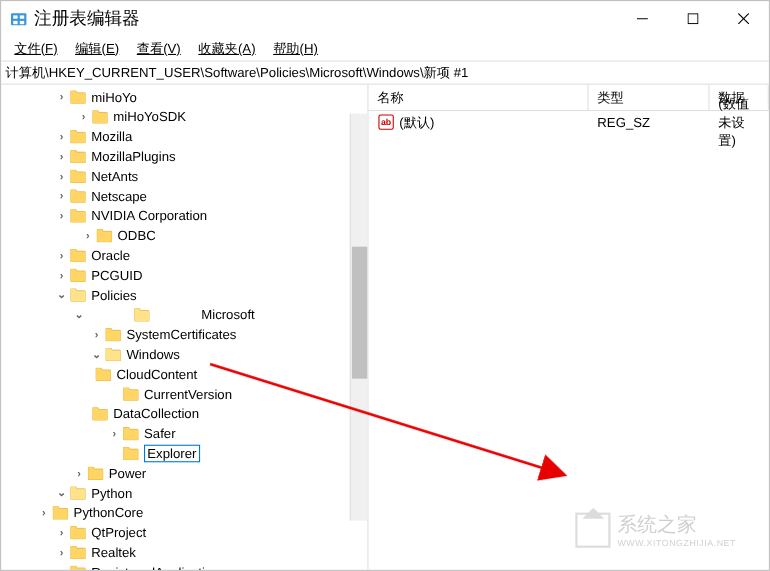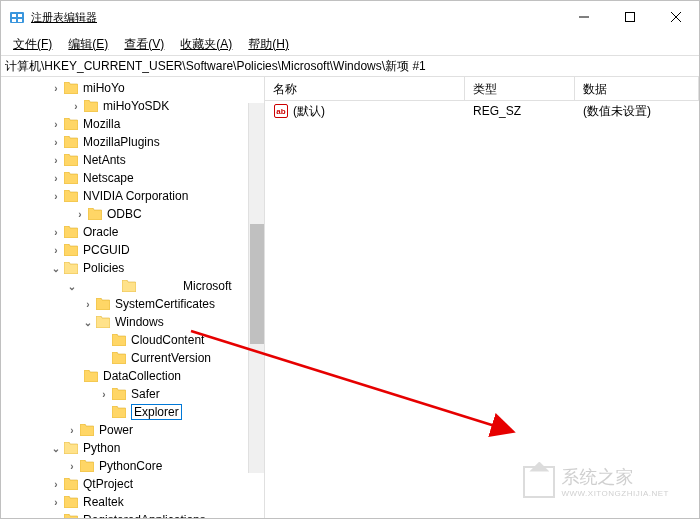--- a/index.html
+++ b/index.html
@@ -1,30 +1,30 @@
 <!DOCTYPE html>
 <html><head>
   <meta charset="utf-8">
   <style>
     * { margin: 0; padding: 0; box-sizing: border-box; font-family: "Microsoft YaHei", "Segoe UI", sans-serif; font-size: 12px; }
     body { width: 700px; height: 519px; background: #fff; border: 1px solid #c0c0c0; display: flex; flex-direction: column; overflow: hidden; position: relative; }
 
     .titlebar { display: flex; align-items: center; height: 32px; padding: 0 0 0 8px; }
     .titlebar-icon { width: 16px; height: 16px; margin-right: 6px; }
-    .titlebar-title { flex: 1; font-size: 11px; text-decoration: underline; }
+    .titlebar-title { flex: 1; font-size: 16px; }
     .win-btns { display: flex; height: 100%; }
     .win-btn { width: 46px; display: flex; align-items: center; justify-content: center; cursor: pointer; }
 
     .menubar { display: flex; height: 22px; align-items: center; padding: 0 4px; }
     .menu-item { padding: 2px 8px; cursor: pointer; text-decoration: underline; }
 
     .addressbar { height: 22px; border-top: 1px solid #e0e0e0; border-bottom: 1px solid #e0e0e0; display: flex; align-items: center; padding: 0 4px; }
 
     .content-area { flex: 1; display: flex; min-height: 0; }
-    .left-pane { width: 264px; border-right: 1px solid #e0e0e0; overflow-y: auto; overflow-x: hidden; padding: 2px 0; position: relative; }
+    .left-pane { width: 334px; border-right: 1px solid #e0e0e0; overflow-y: auto; overflow-x: hidden; padding: 2px 0; position: relative; }
     .right-pane { flex: 1; display: flex; flex-direction: column; position: relative; }
 
     .list-header { display: flex; height: 24px; border-bottom: 1px solid #e0e0e0; }
     .list-header-col { padding: 4px 8px; border-right: 1px solid #e0e0e0; }
     .col-name { width: 200px; }
     .col-type { width: 110px; }
     .col-data { flex: 1; }
 
     .list-body { flex: 1; }
     .list-row { display: flex; height: 20px; align-items: center; }
@@ -222,48 +222,48 @@
       </div>
       <div class="tree-row" style="padding-left: 80px;">
         <span class="chevron expanded"></span>
         <span class="folder-icon">
           <svg class="folder-svg open" viewBox="0 0 14 12">
             <path d="M0,2 L0,11 Q0,12 1,12 L13,12 Q14,12 14,11 L14,3 Q14,2 13,2 L6,2 L5,0 L1,0 Q0,0 0,1 Z"></path>
           </svg>
         </span>
         <span class="label">Windows</span>
       </div>
+      <div class="tree-row" style="padding-left: 71px;">
+        <span class="chevron none"></span>
+        <span class="folder-icon">
+          <svg class="folder-svg" viewBox="0 0 14 12">
+            <path d="M0,2 L0,11 Q0,12 1,12 L13,12 Q14,12 14,11 L14,3 Q14,2 13,2 L6,2 L5,0 L1,0 Q0,0 0,1 Z"></path>
+          </svg>
+        </span>
+        <span class="label">CloudContent</span>
+      </div>
       <div class="tree-row" style="padding-left: 96px;">
         <span class="chevron none"></span>
         <span class="folder-icon">
           <svg class="folder-svg" viewBox="0 0 14 12">
             <path d="M0,2 L0,11 Q0,12 1,12 L13,12 Q14,12 14,11 L14,3 Q14,2 13,2 L6,2 L5,0 L1,0 Q0,0 0,1 Z"></path>
           </svg>
         </span>
-        <span class="label">CloudContent</span>
+        <span class="label">CurrentVersion</span>
+      </div>
+      <div class="tree-row" style="padding-left: 68px;">
+        <span class="chevron none"></span>
+        <span class="folder-icon">
+          <svg class="folder-svg" viewBox="0 0 14 12">
+            <path d="M0,2 L0,11 Q0,12 1,12 L13,12 Q14,12 14,11 L14,3 Q14,2 13,2 L6,2 L5,0 L1,0 Q0,0 0,1 Z"></path>
+          </svg>
+        </span>
+        <span class="label">DataCollection</span>
       </div>
       <div class="tree-row" style="padding-left: 96px;">
-        <span class="chevron none"></span>
-        <span class="folder-icon">
-          <svg class="folder-svg" viewBox="0 0 14 12">
-            <path d="M0,2 L0,11 Q0,12 1,12 L13,12 Q14,12 14,11 L14,3 Q14,2 13,2 L6,2 L5,0 L1,0 Q0,0 0,1 Z"></path>
-          </svg>
-        </span>
-        <span class="label">CurrentVersion</span>
-      </div>
-      <div class="tree-row" style="padding-left: 68px;">
-        <span class="chevron none"></span>
-        <span class="folder-icon">
-          <svg class="folder-svg" viewBox="0 0 14 12">
-            <path d="M0,2 L0,11 Q0,12 1,12 L13,12 Q14,12 14,11 L14,3 Q14,2 13,2 L6,2 L5,0 L1,0 Q0,0 0,1 Z"></path>
-          </svg>
-        </span>
-        <span class="label">DataCollection</span>
-      </div>
-      <div class="tree-row" style="padding-left: 96px;">
         <span class="chevron collapsed"></span>
         <span class="folder-icon">
           <svg class="folder-svg" viewBox="0 0 14 12">
             <path d="M0,2 L0,11 Q0,12 1,12 L13,12 Q14,12 14,11 L14,3 Q14,2 13,2 L6,2 L5,0 L1,0 Q0,0 0,1 Z"></path>
           </svg>
         </span>
         <span class="label">Safer</span>
       </div>
       <div class="tree-row selected" style="padding-left: 96px;">
         <span class="chevron none"></span>
@@ -285,21 +285,21 @@
       </div>
       <div class="tree-row" style="padding-left: 48px;">
         <span class="chevron expanded"></span>
         <span class="folder-icon">
           <svg class="folder-svg open" viewBox="0 0 14 12">
             <path d="M0,2 L0,11 Q0,12 1,12 L13,12 Q14,12 14,11 L14,3 Q14,2 13,2 L6,2 L5,0 L1,0 Q0,0 0,1 Z"></path>
           </svg>
         </span>
         <span class="label">Python</span>
       </div>
-      <div class="tree-row" style="padding-left: 64px;">
+      <div class="tree-row" style="padding-left: 32px;">
         <span class="chevron collapsed"></span>
         <span class="folder-icon">
           <svg class="folder-svg" viewBox="0 0 14 12">
             <path d="M0,2 L0,11 Q0,12 1,12 L13,12 Q14,12 14,11 L14,3 Q14,2 13,2 L6,2 L5,0 L1,0 Q0,0 0,1 Z"></path>
           </svg>
         </span>
         <span class="label">PythonCore</span>
       </div>
       <div class="tree-row" style="padding-left: 48px;">
         <span class="chevron collapsed"></span>

